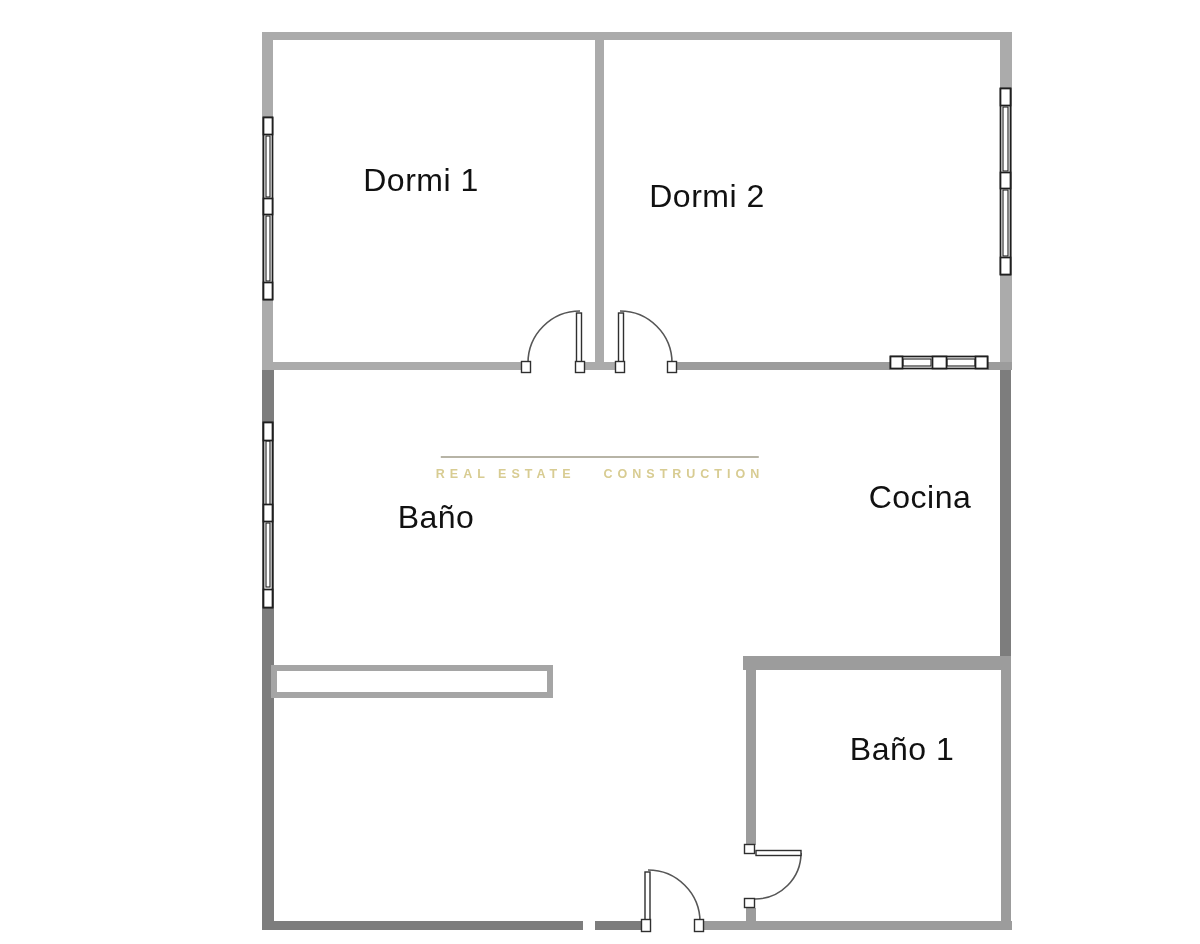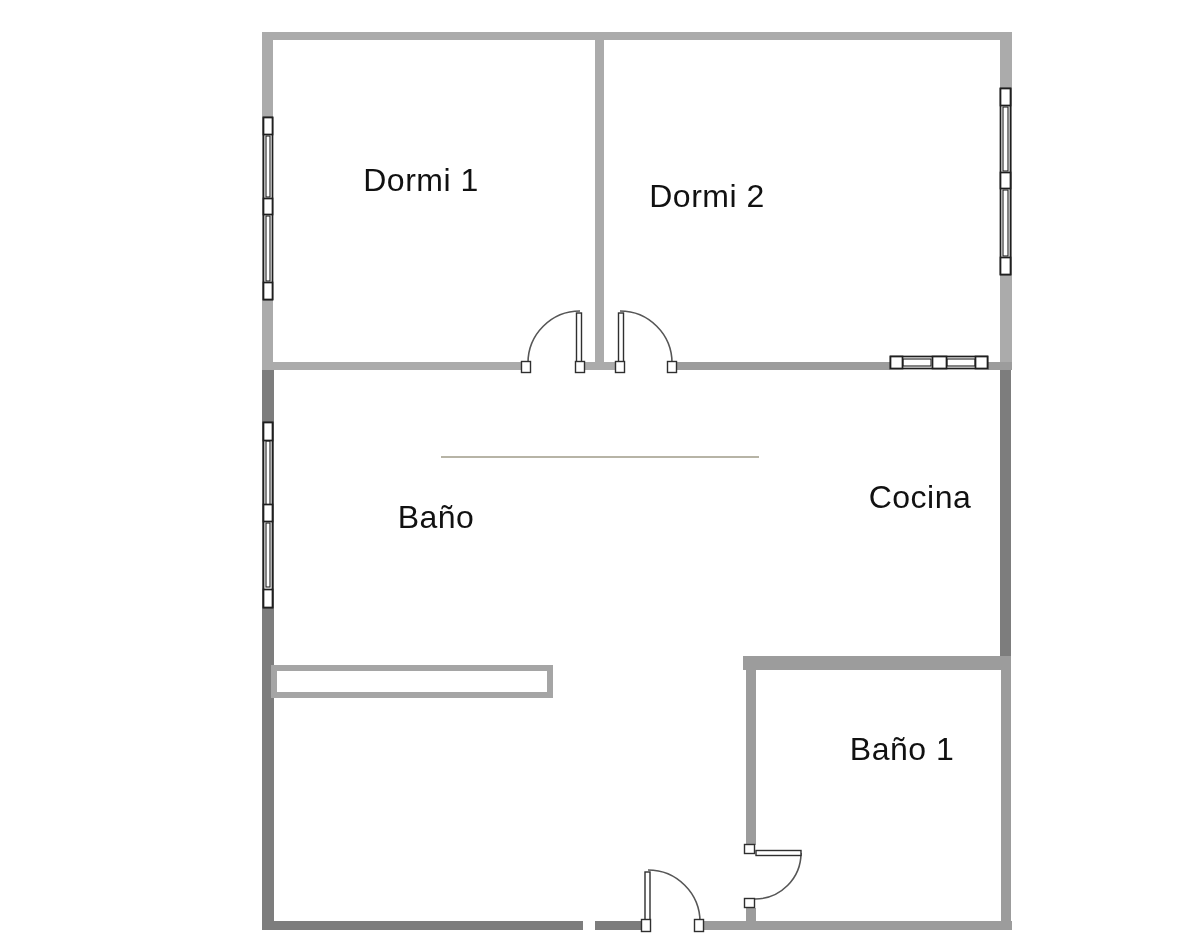--- a/index.html
+++ b/index.html
@@ -144,20 +144,24 @@
     <g shape-rendering="geometricPrecision">
       <path class="swing" d="M 801 853 A 46 46 0 0 1 755 899"></path>
       <rect class="leaf" x="756" y="850.5" width="45" height="5"></rect>
       <rect class="jamb" x="744.5" y="844.5" width="10" height="9"></rect>
       <rect class="jamb" x="744.5" y="898.5" width="10" height="9"></rect>
     </g>
   </svg>
 
   <div class="watermark">
     <div class="brand-rule"></div>
+    <div class="tagline">
+      <span>REAL ESTATE</span>
+      <span>CONSTRUCTION</span>
+    </div>
   </div>
 
   <div class="room-label" style="left:421px;top:180px;">Dormi 1</div>
   <div class="room-label" style="left:707px;top:196px;">Dormi 2</div>
   <div class="room-label" style="left:436px;top:517px;">Baño</div>
   <div class="room-label" style="left:920px;top:497px;">Cocina</div>
   <div class="room-label" style="left:856px;top:749px;margin-left:46px;">Baño 1</div>
 
 </div>
 

